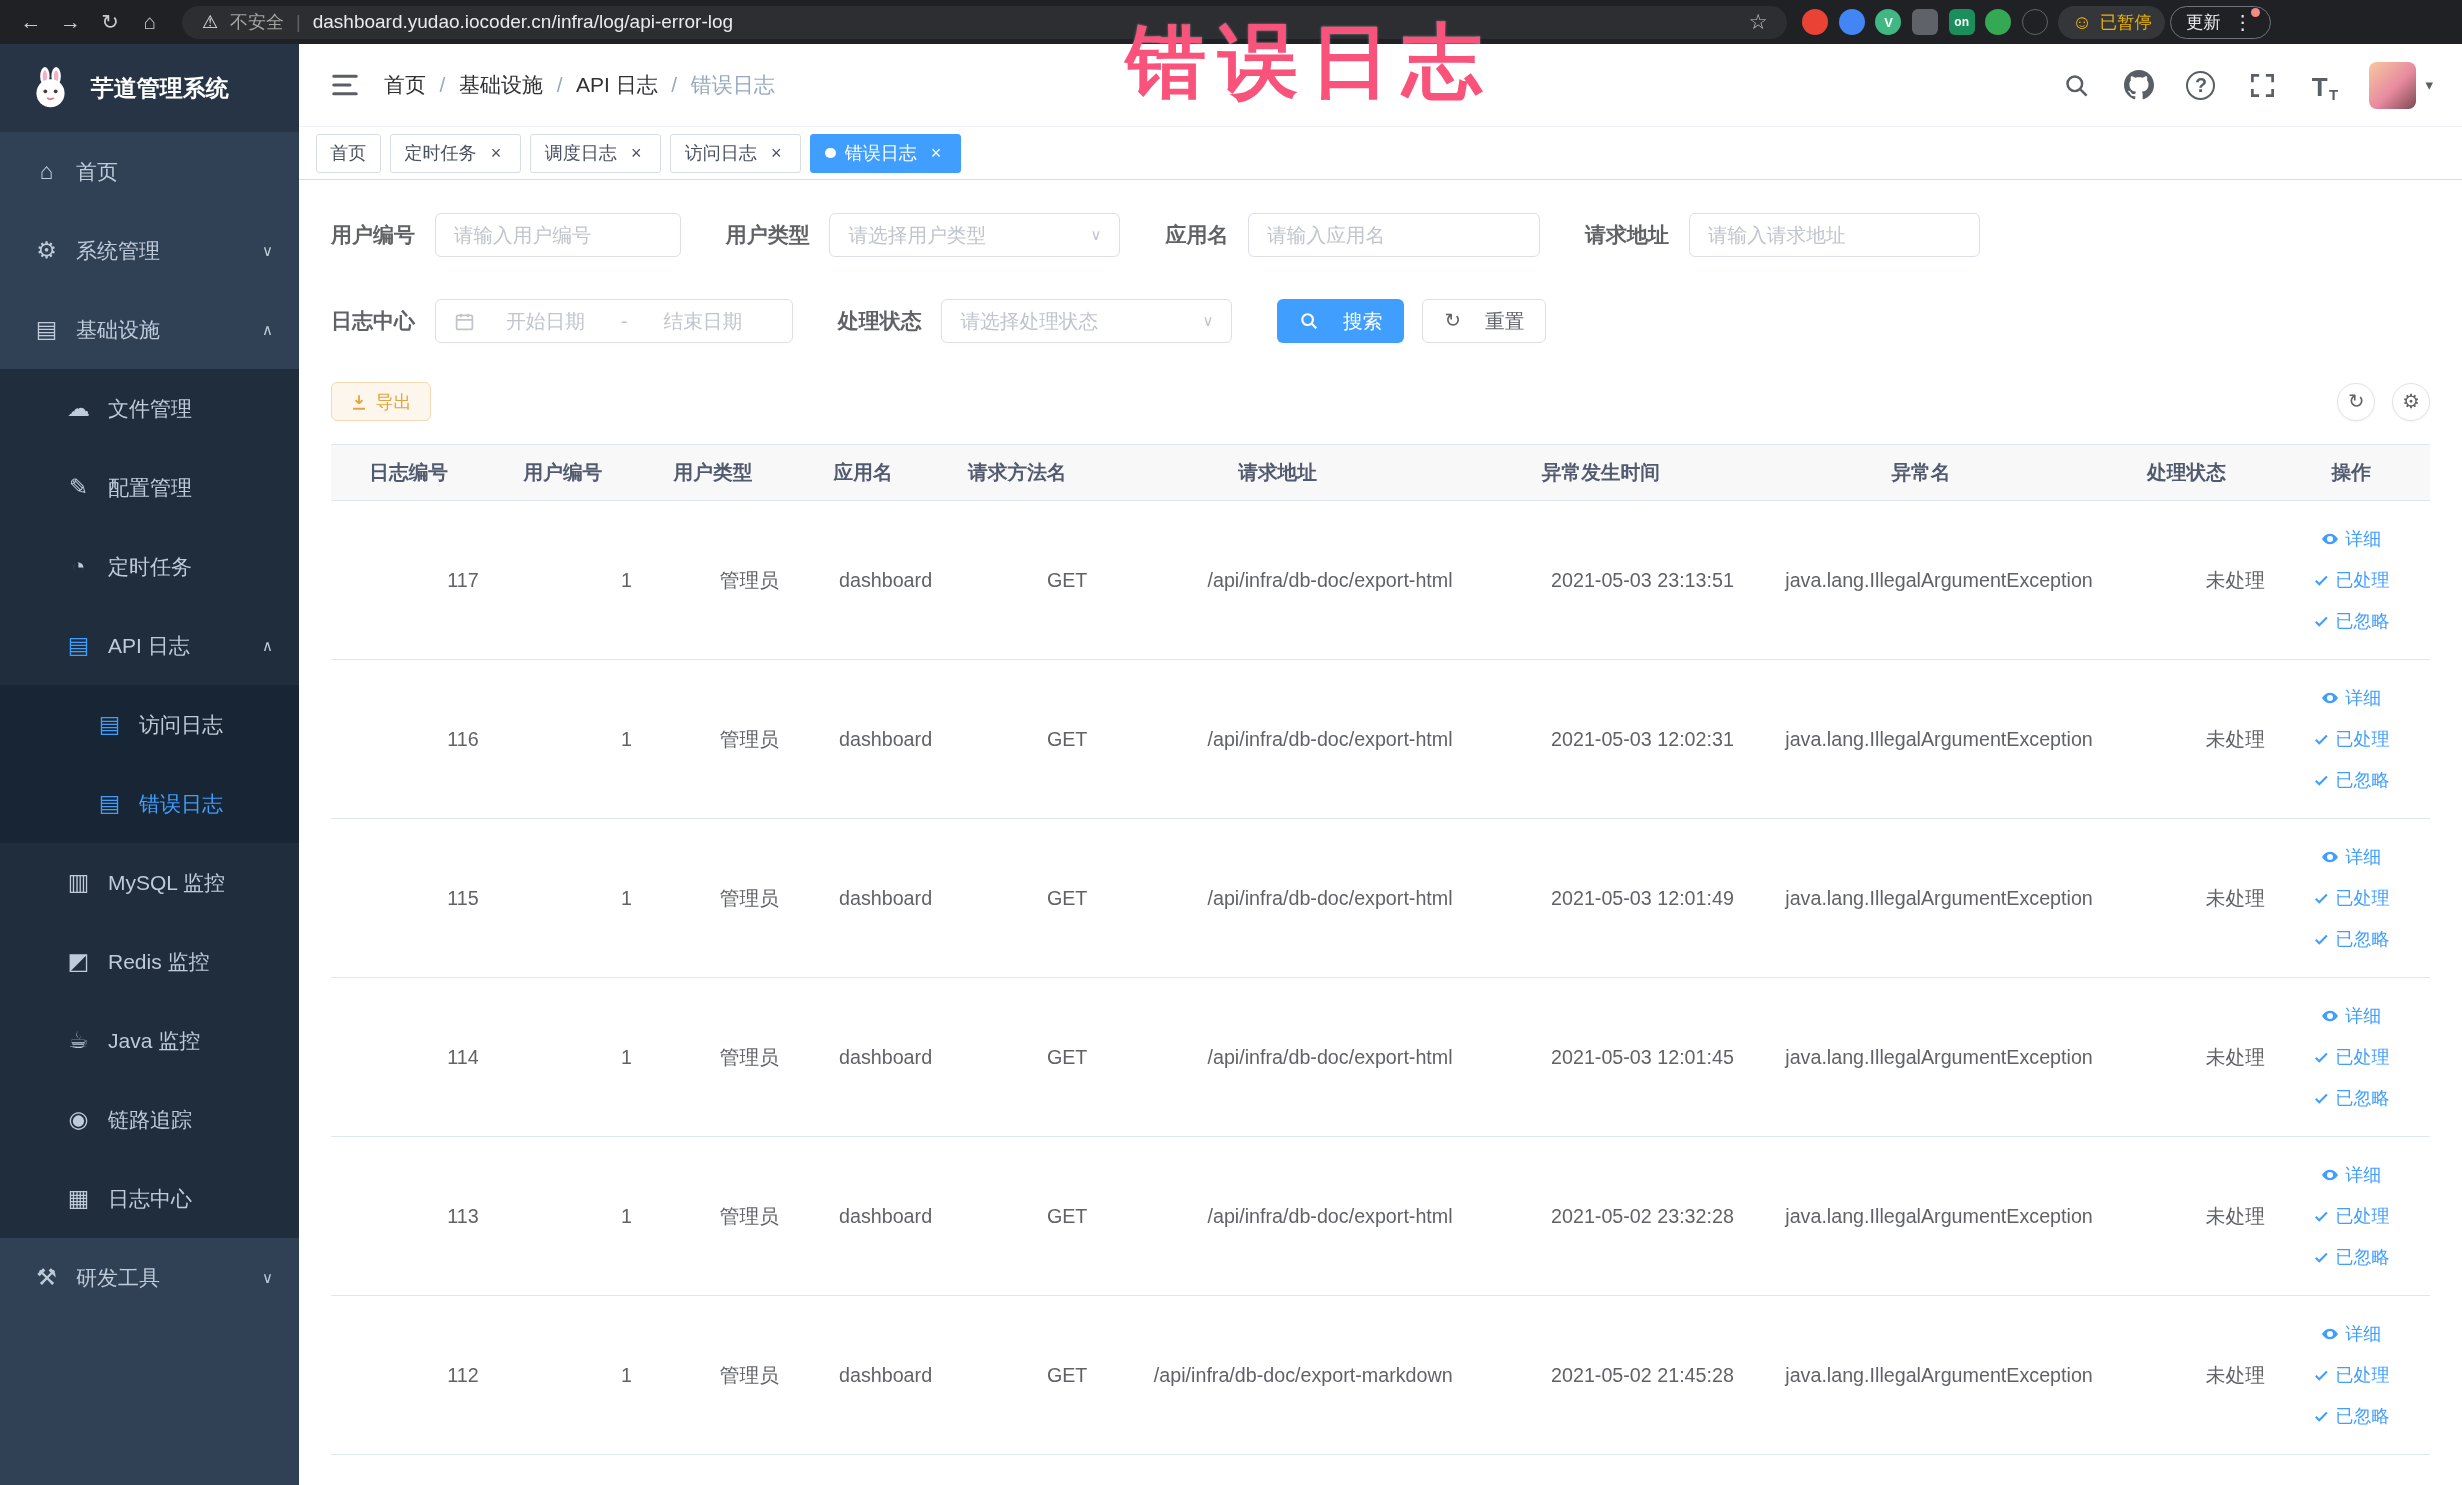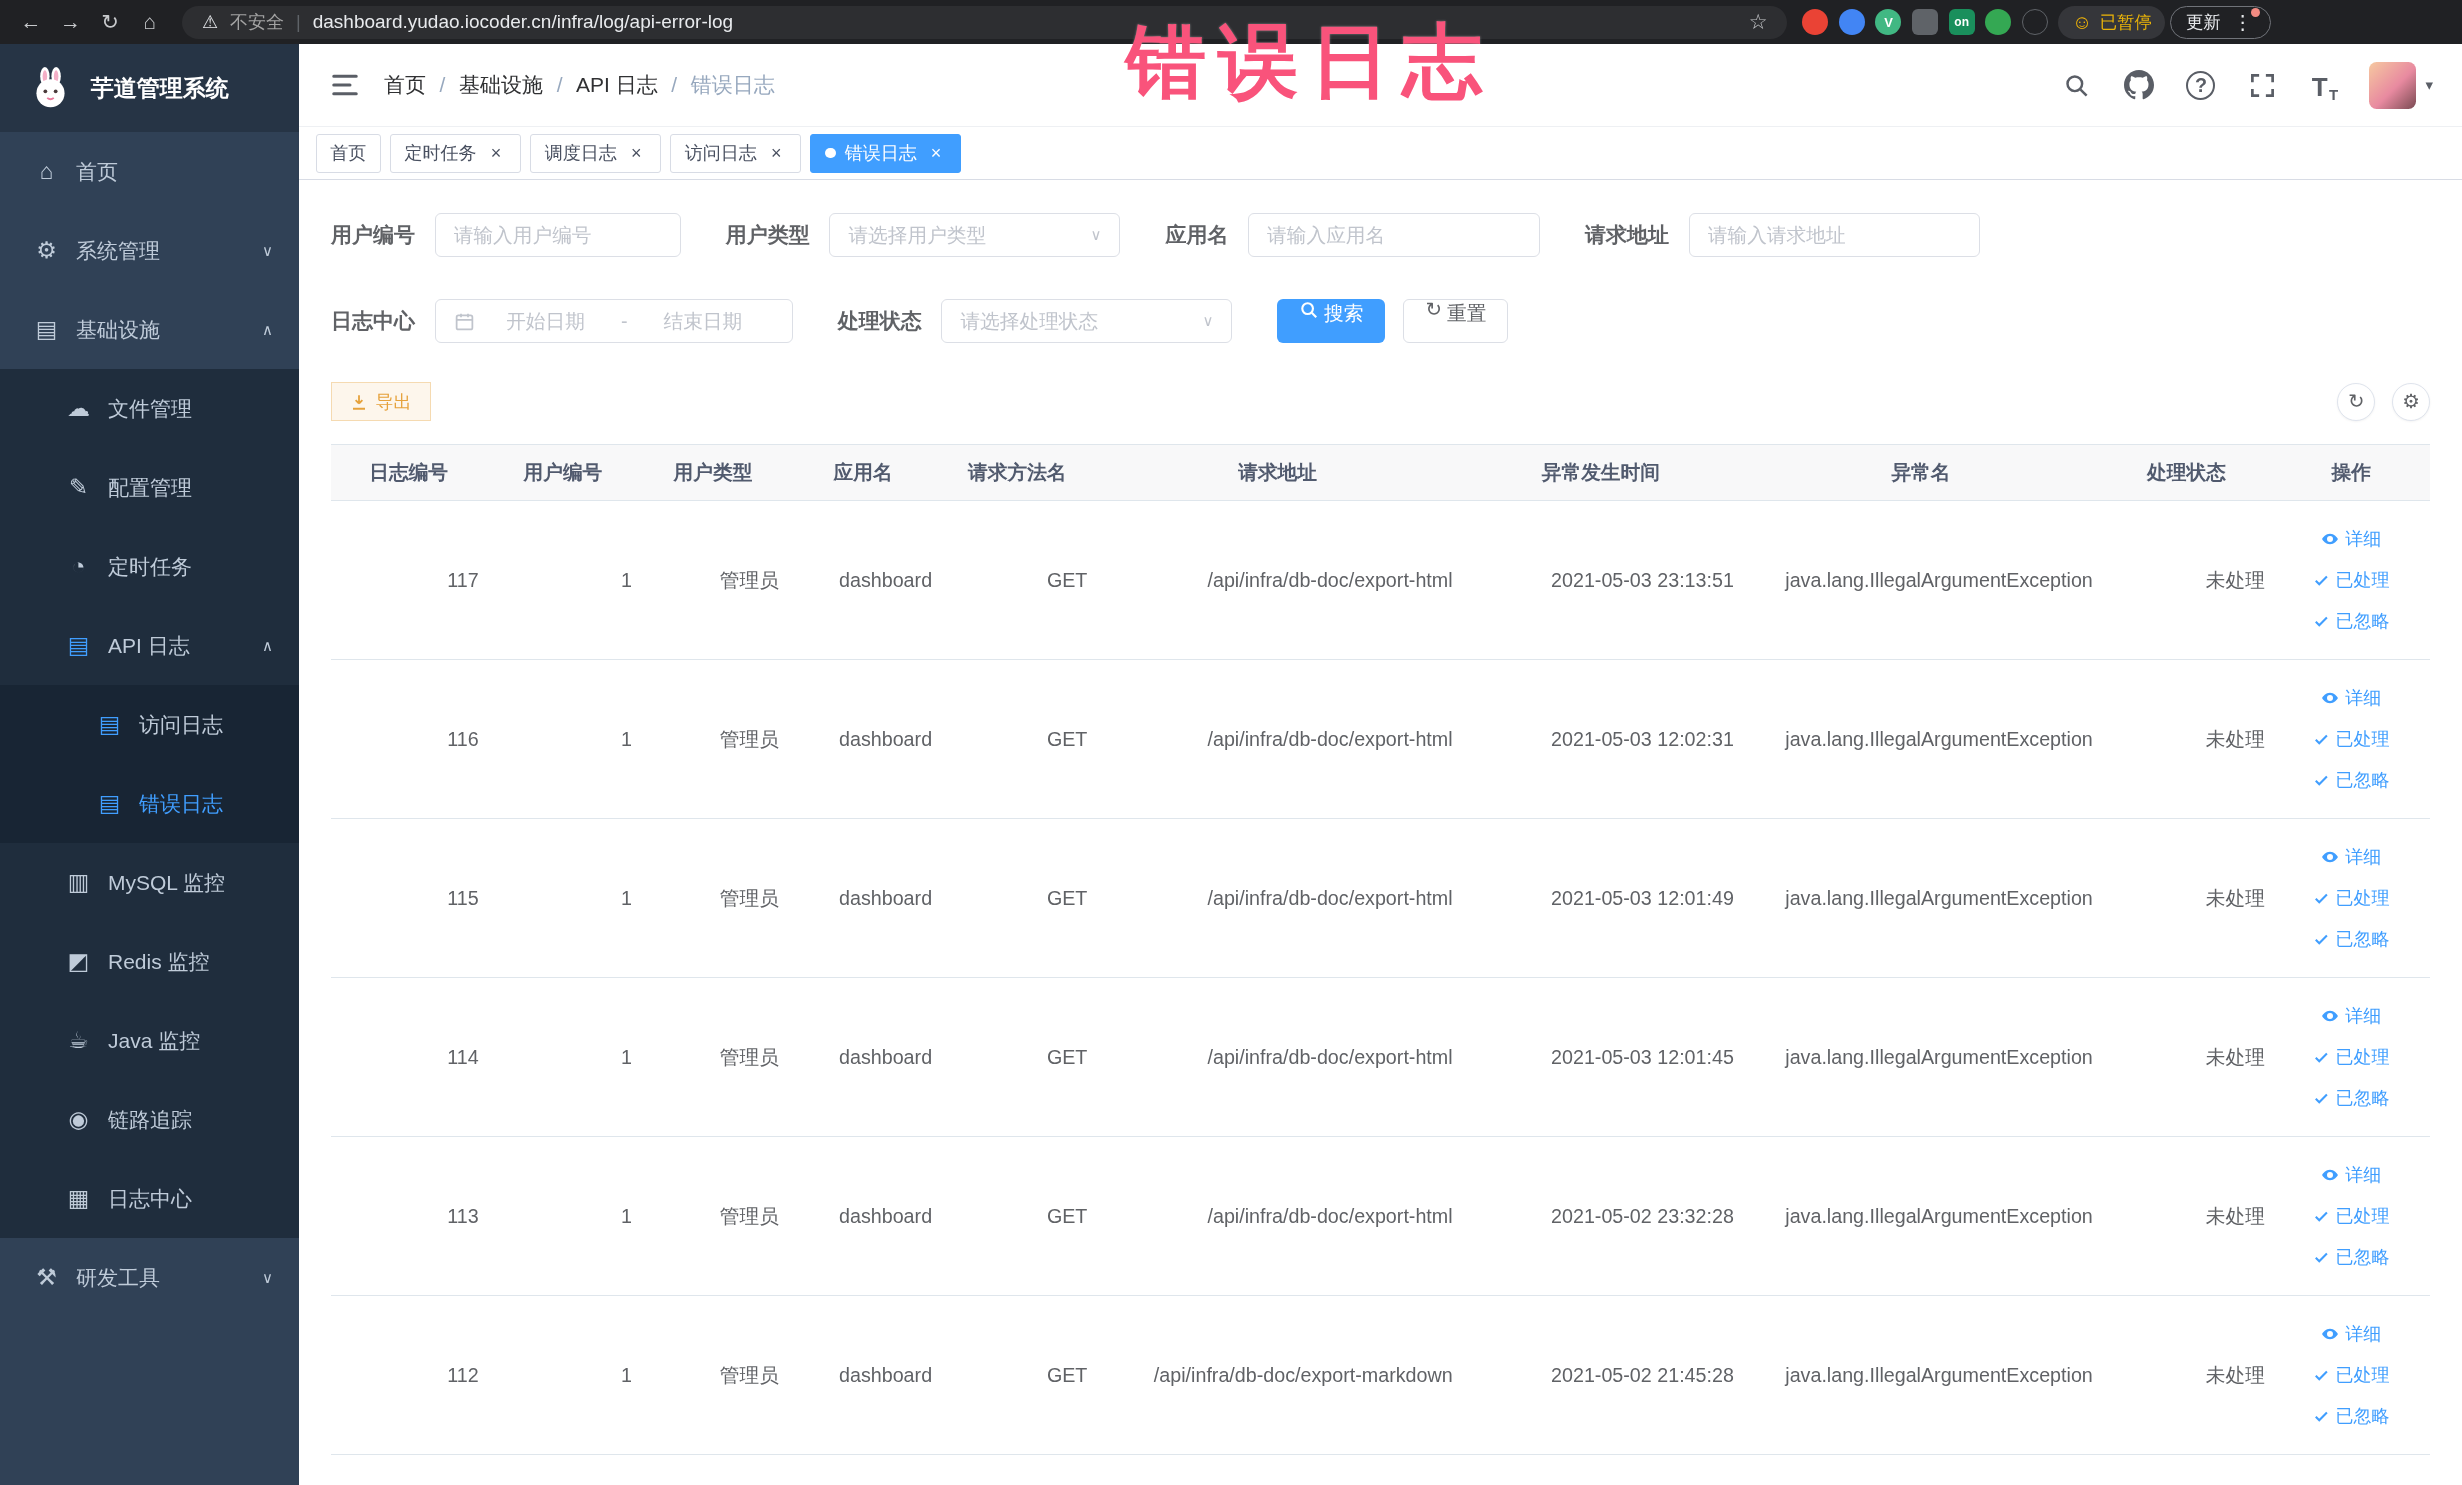--- a/index.html
+++ b/index.html
@@ -73,28 +73,28 @@
   .filter-row.r2{margin-bottom:39px}
   .f-item{display:flex;align-items:center;margin-right:45px}
   .f-label{font-size:21px;font-weight:700;color:#606266;margin-right:19.7px;white-space:nowrap}
   .el-input{height:44px;border:0.8px solid #dcdfe6;border-radius:6px;background:#fff;display:flex;align-items:center;padding:0 18px;font-size:19.7px;cursor:text}
   .ph{color:#c0c4cc;white-space:nowrap;overflow:hidden}
   .chev{margin-left:auto;color:#c0c4cc;font-size:15px;padding-left:9px}
   .w367{width:246px}.w384{width:291px}.w386{width:292px}.w473{width:358px}
   .date-range{justify-content:space-between;cursor:pointer}
   .date-range .drp{flex:1;text-align:center}
   .date-range .sep{padding:0 4.5px;color:#c0c4cc}
-  .btn{height:44px;display:flex;align-items:flex-start;gap:5px;border-radius:6px;font-size:19.7px;padding:0 21px;cursor:pointer;border:0.8px solid transparent;white-space:nowrap}
+  .btn{height:44px;display:flex;align-items:center;gap:24px;border-radius:6px;font-size:19.7px;padding:0 21px;cursor:pointer;border:0.8px solid transparent;white-space:nowrap}
   .btn.primary{background:#409eff;color:#fff}
   .btn.default{background:#fff;color:#606266;border-color:#dcdfe6}
   .btn + .btn{margin-left:18px}
   .ref-glyph{font-size:19.7px;line-height:1}
 
   .toolbar-row{display:flex;align-items:center;margin-bottom:23px}
-  .btn-export{height:39px;display:flex;align-items:center;gap:7.6px;padding:0 18px;background:#fdf6ec;border:0.8px solid #f5dab1;color:#e6a23c;border-radius:0;font-size:18px;cursor:pointer}
+  .btn-export{height:39px;display:flex;align-items:center;gap:7.6px;padding:0 18px;background:#fdf6ec;border:0.8px solid #f5dab1;color:#e6a23c;border-radius:6px;font-size:18px;cursor:pointer}
   .toolbar-right{margin-left:auto;display:flex}
   .circle-btn{width:38px;height:38px;border-radius:50%;border:0.8px solid #dfe4ed;background:#fff;color:#606266;display:flex;align-items:center;justify-content:center;margin-left:16.7px;cursor:pointer;font-size:19.7px;box-shadow:0 0.8px 2.3px rgba(0,0,0,.06)}
 
   table{width:100%;border-collapse:collapse;table-layout:fixed}
   thead th{height:56px;background:#f8f8f9;font-size:19.7px;font-weight:700;color:#515a6e;text-align:center;border-top:0.8px solid #dfe6ec;border-bottom:0.8px solid #dfe6ec;padding:0 6px;white-space:nowrap}
   tbody td{height:159px;font-size:19.7px;color:#606266;text-align:right;border-bottom:0.8px solid #dfe6ec;padding:0 7.6px;overflow:hidden;white-space:nowrap}
   .op-cell{padding:0 3px}
   .op-link{display:flex;align-items:center;justify-content:center;gap:6px;color:#409eff;font-size:18px;height:41px;cursor:pointer;text-decoration:none;white-space:nowrap}
   .op-ic{display:flex;align-items:center}
 </style>

